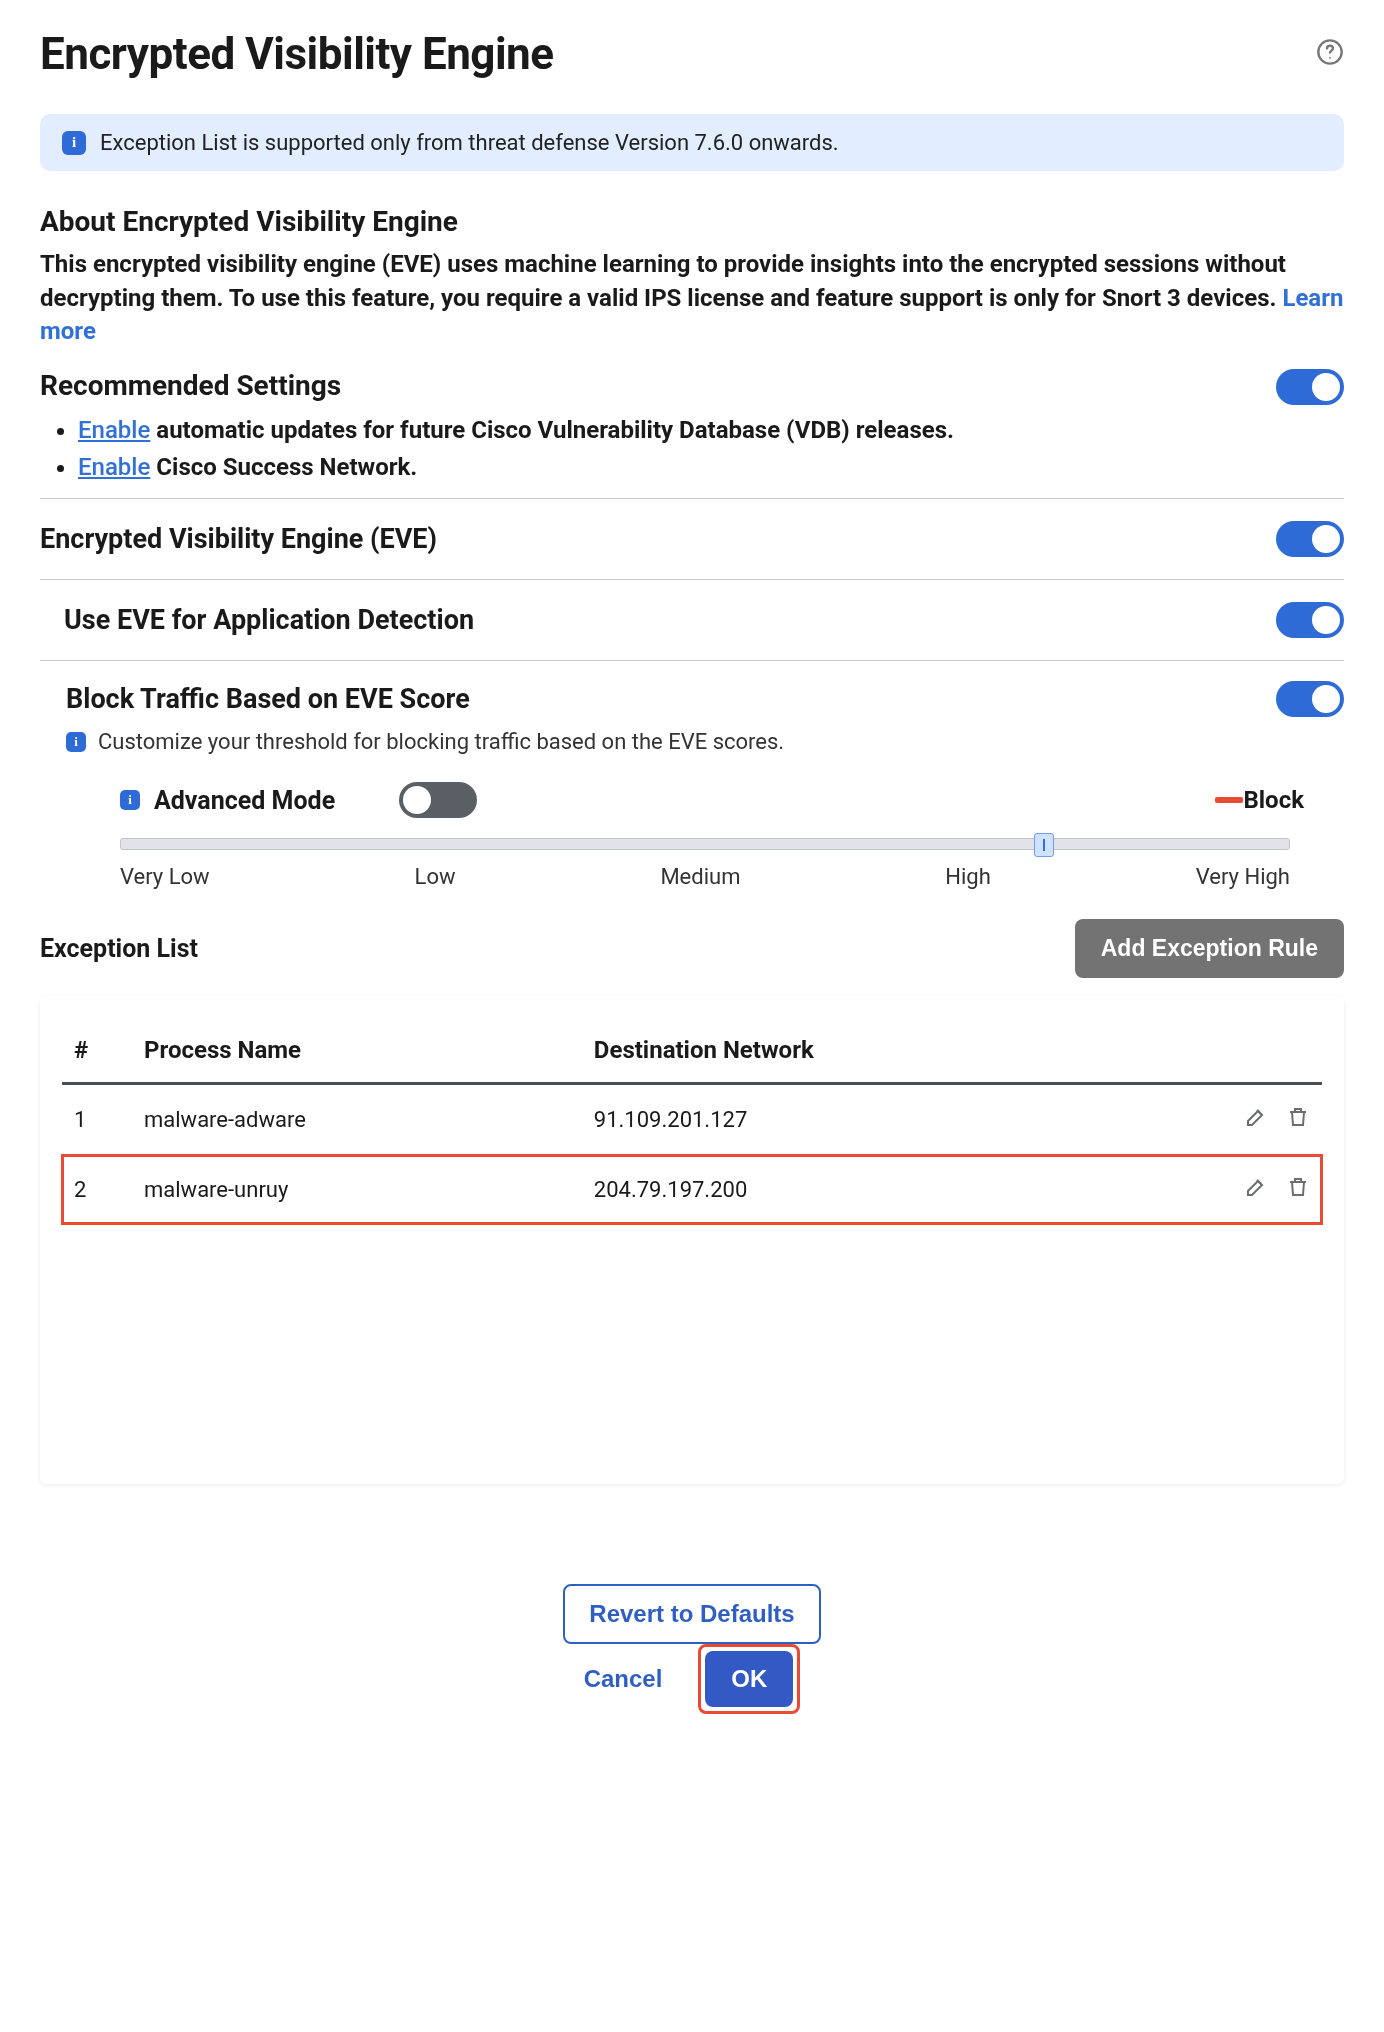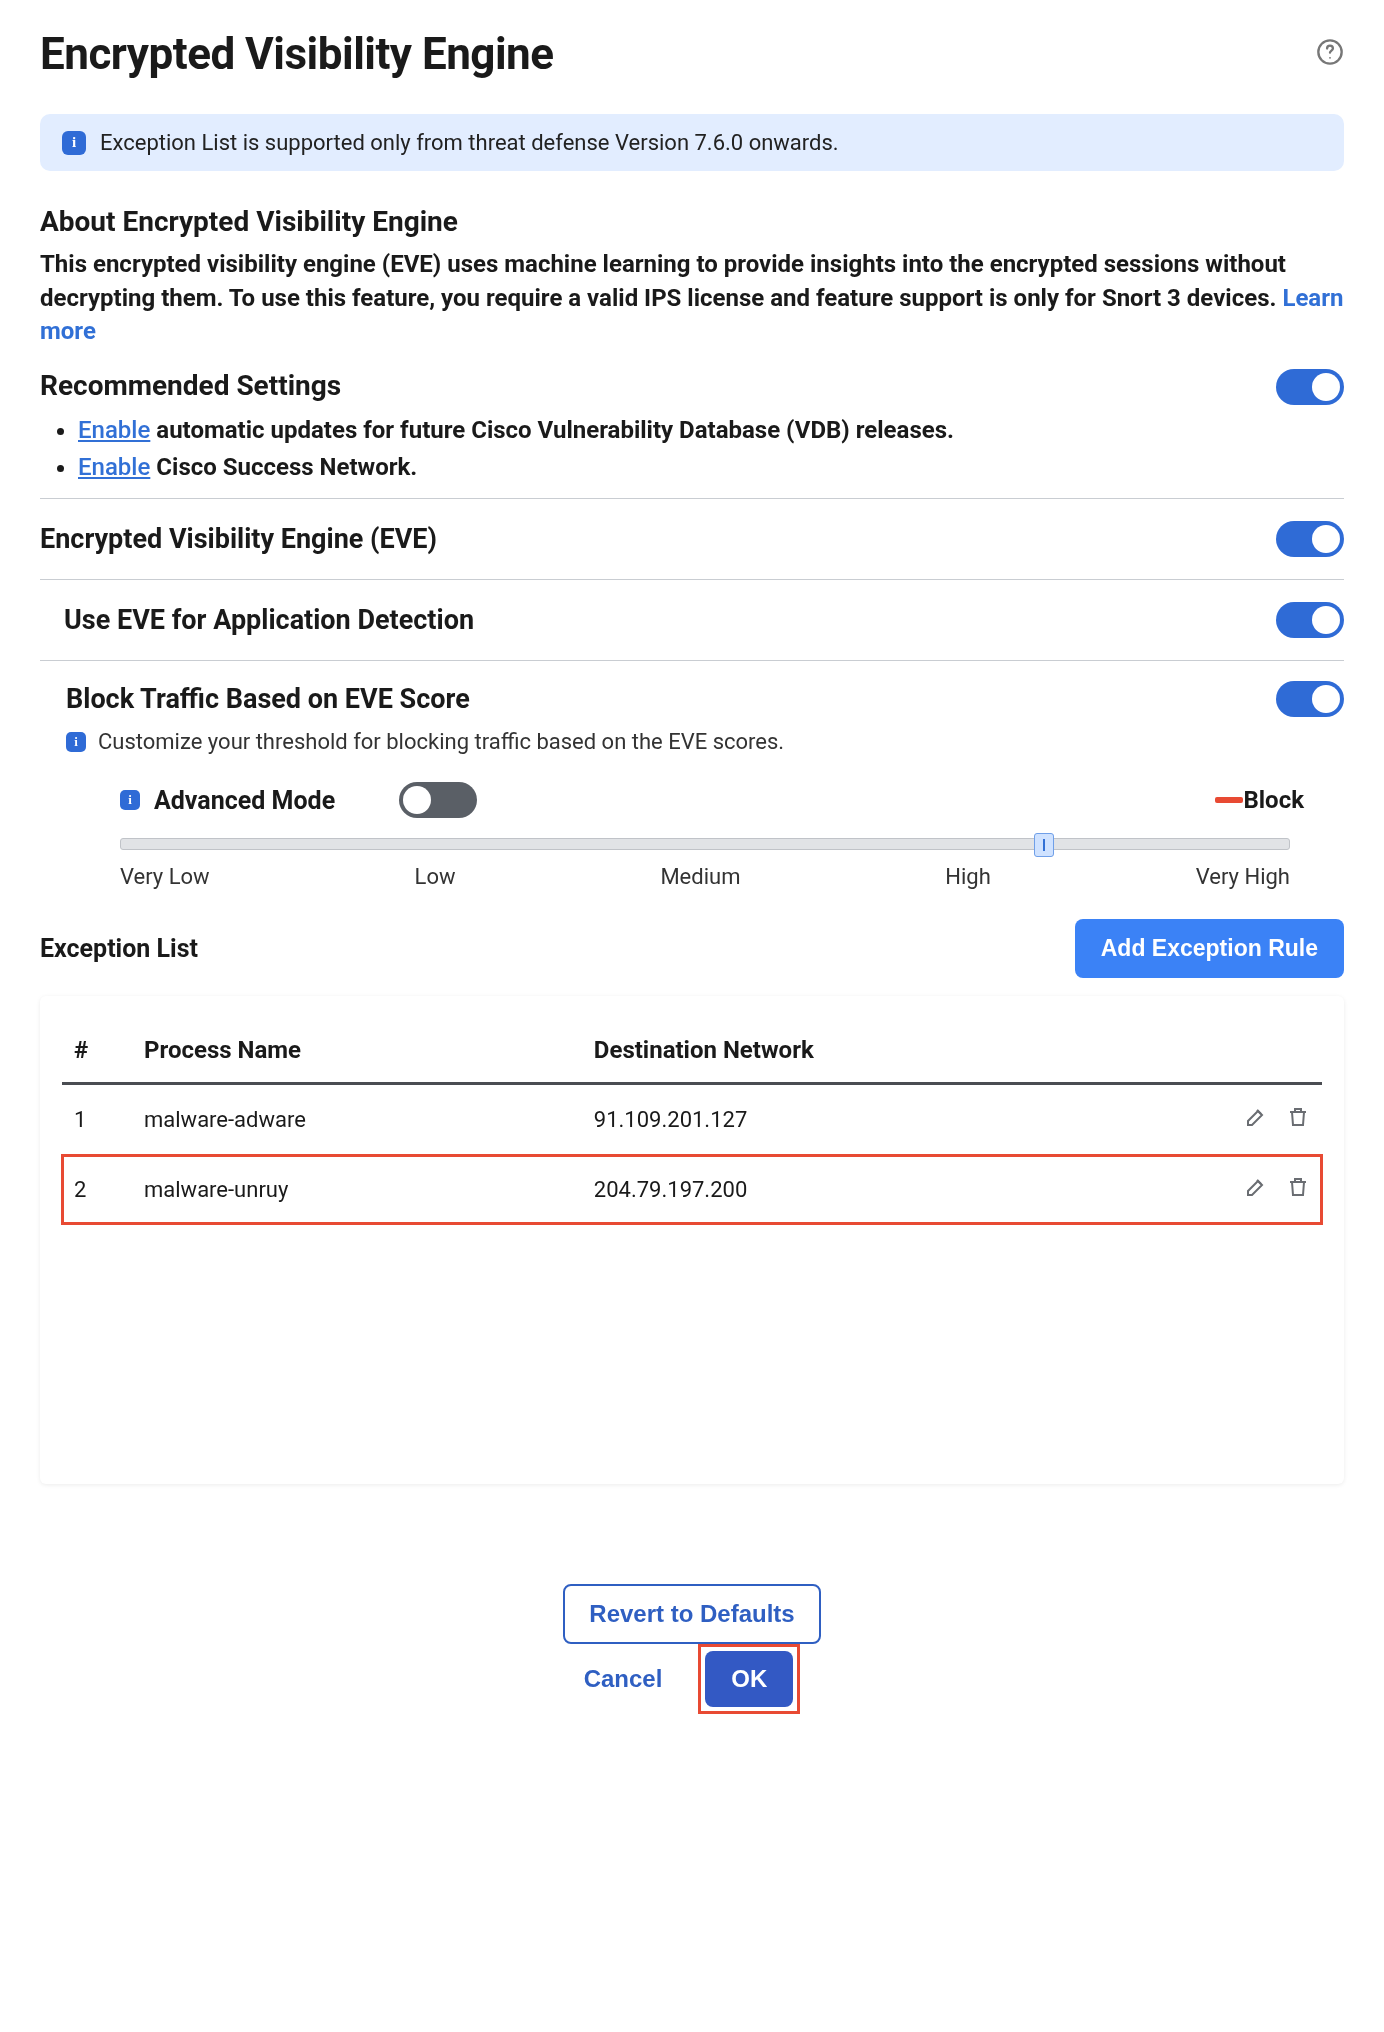--- a/index.html
+++ b/index.html
@@ -132,21 +132,21 @@
     display:flex; justify-content:space-between;
     padding: 14px 0 0 0; font-size:22px; color:#333;
   }
 
   .exc-header {
     display:flex; justify-content:space-between; align-items:center;
     padding-top: 24px;
   }
   .exc-header h3 { font-size:25px; font-weight:700; }
   .btn-primary {
-    background:#3b82f6; color:#fff; border:none;
+    background:#737373; color:#fff; border:none;
     font-size:23px; font-weight:700;
     padding: 16px 26px; border-radius:8px;
   }
 
   .table-card {
     margin-top: 18px;
     border-radius: 6px;
     box-shadow: 0 1px 4px rgba(0,0,0,0.08);
     background:#fff;
     padding: 30px 22px 260px 22px;
@@ -176,21 +176,21 @@
   .btn-outline {
     background:#fff; color:#2f5fc2; border:2.5px solid #2f5fc2;
     font-size:24px; font-weight:700; padding:14px 24px; border-radius:8px;
   }
   .footer-right { display:flex; align-items:center; gap:28px; }
   .link-cancel { color:#2f5fc2; font-size:24px; font-weight:700; background:none; border:none; }
   .btn-ok {
     background:#3359c4; color:#fff; border:none;
     font-size:24px; font-weight:700; padding:14px 26px; border-radius:8px;
   }
-  .ok-wrap { border:3px solid #e84a33; padding:4px; border-radius:0;margin-left:8px; }
+  .ok-wrap { border:3px solid #e84a33; padding:4px; border-radius:8px;margin-left:8px; }
 </style>
 </head>
 <body>
 
 <div class="header-row">
   <h1>Encrypted Visibility Engine</h1>
   <span class="help-icon">
     <svg viewBox="0 0 24 24">
         <circle cx="12" cy="12" r="10" stroke-width="2"></circle>
         <path d="M9.5 9a2.5 2.5 0 015 0c0 1.5-2.5 2-2.5 3.5" stroke-width="2" stroke-linecap="round"></path>

